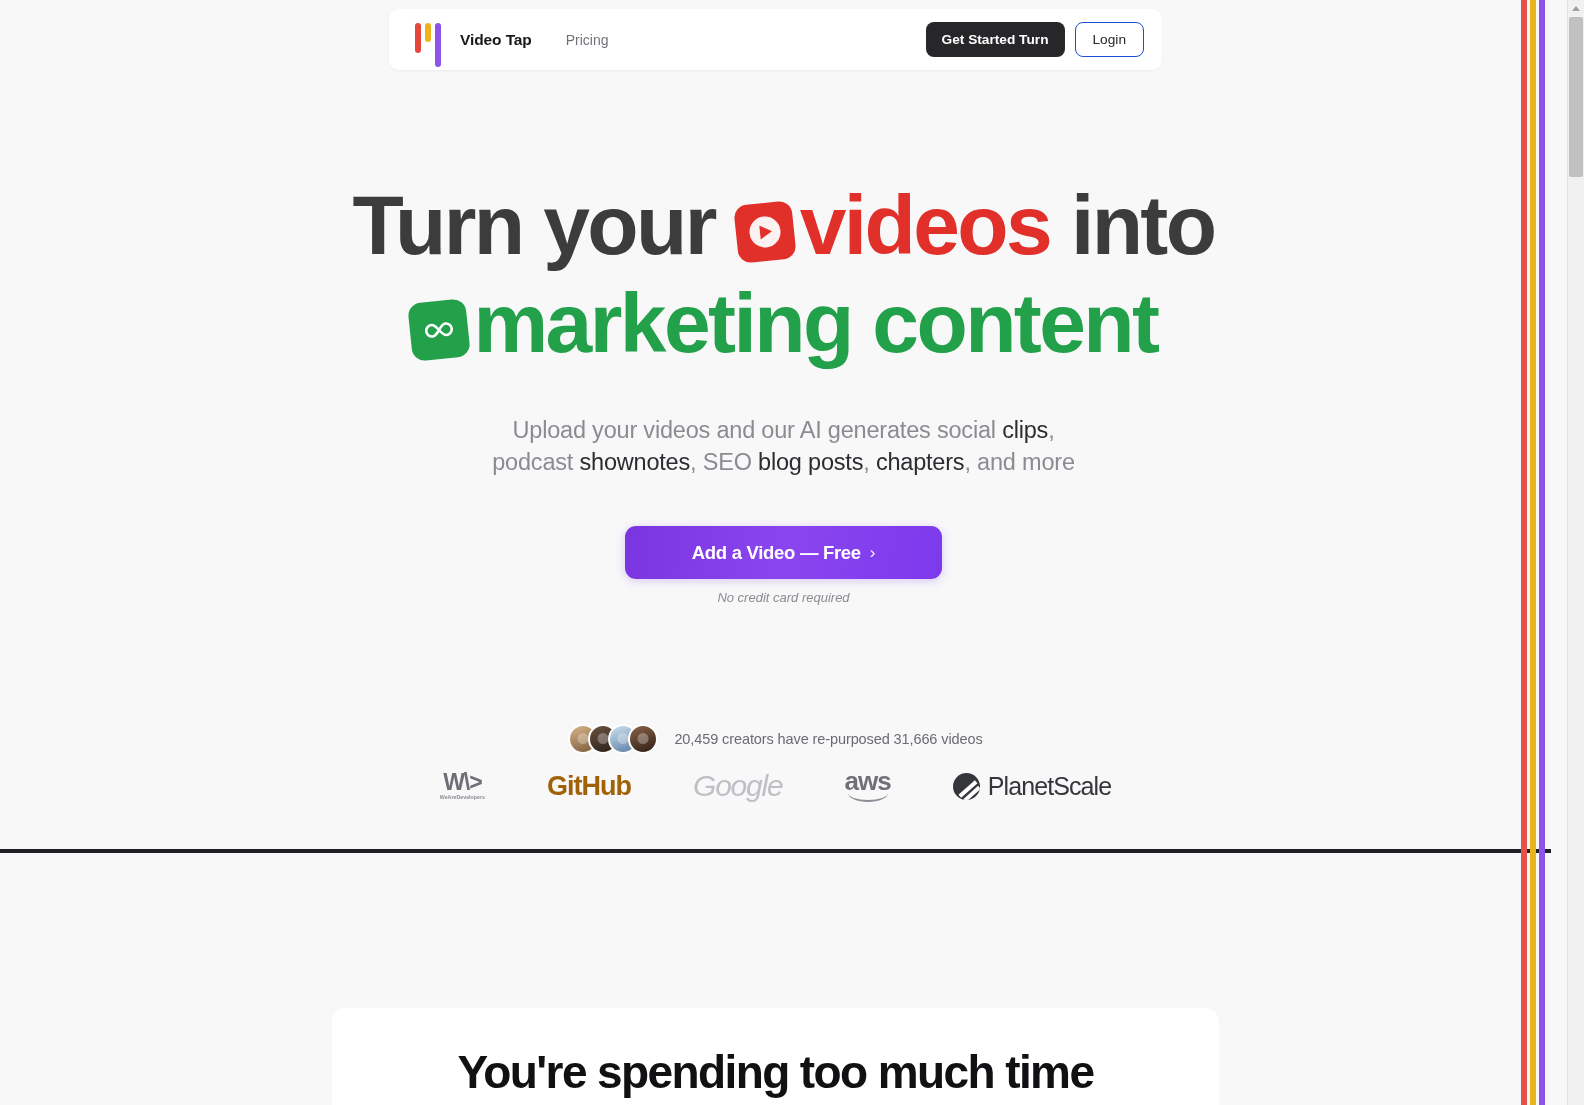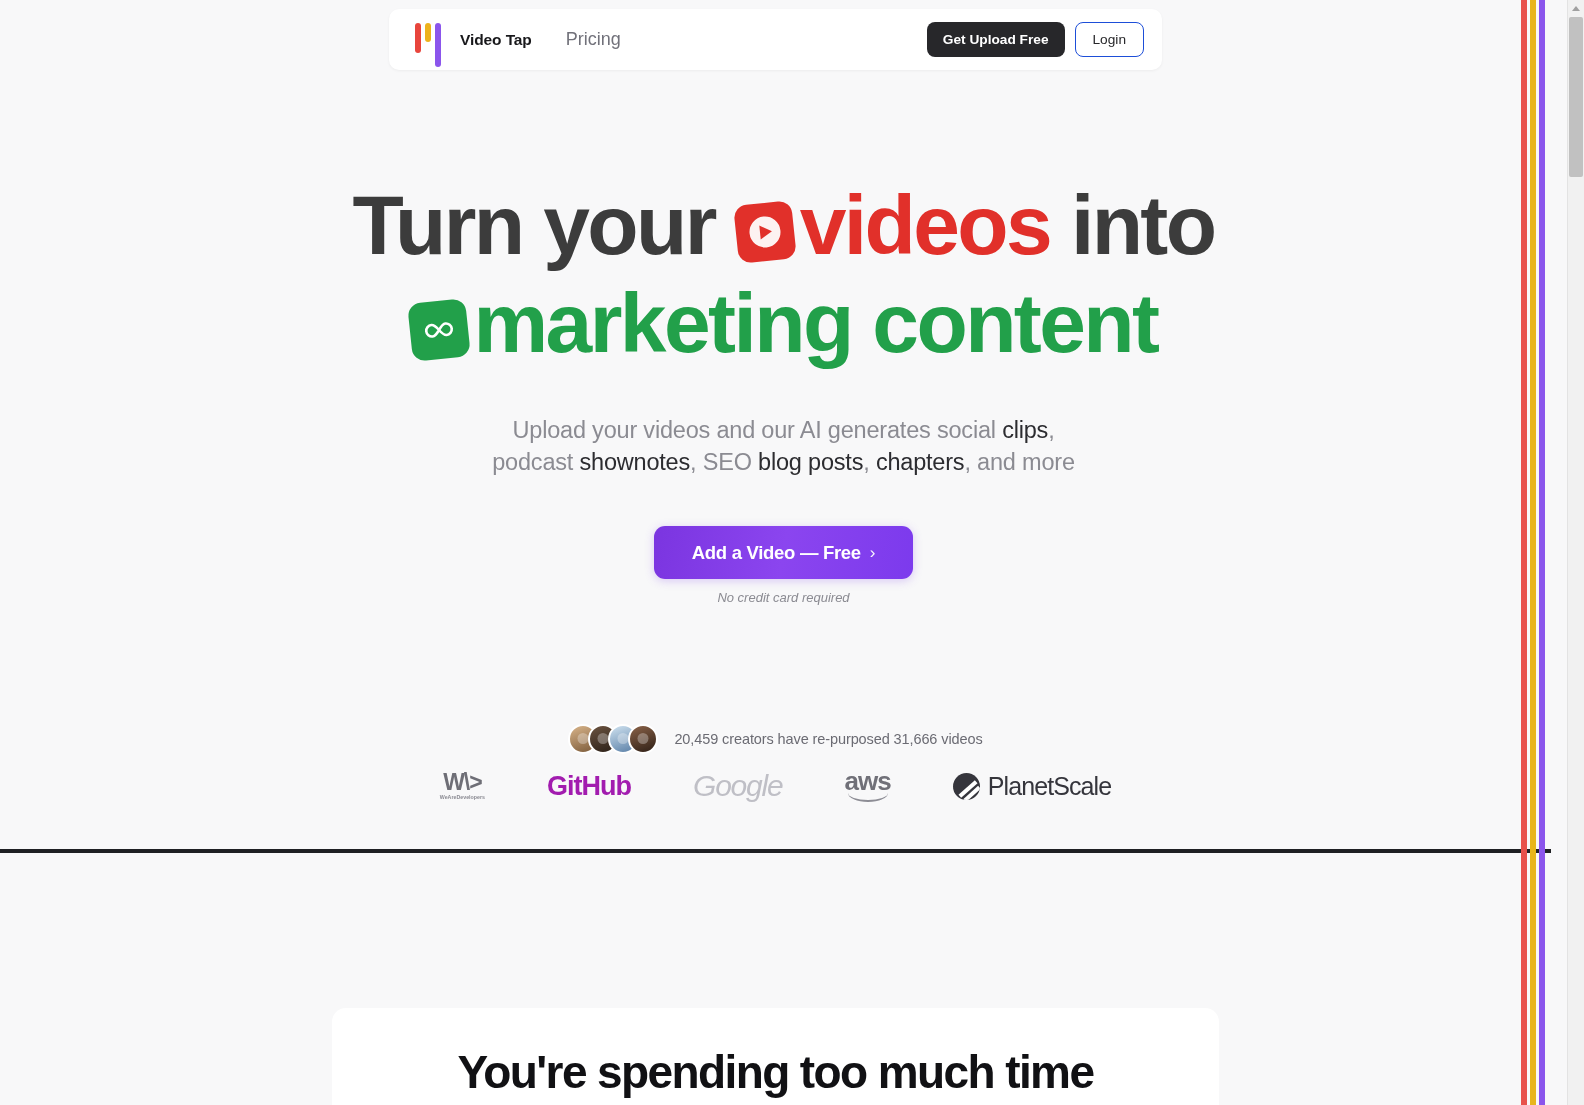--- a/index.html
+++ b/index.html
@@ -66,21 +66,21 @@
 
   .brand-name {
     font-size: 15.5px;
     font-weight: 700;
     color: #18181b;
     letter-spacing: -0.1px;
   }
 
   .nav-link {
     margin-left: 34px;
-    font-size: 18px;
+    font-size: 14px;
     color: #71717a;
     text-decoration: none;
     cursor: pointer;
   }
 
   .header-spacer { flex: 1; }
 
   .btn-dark {
     background: #27272a;
     color: #fff;
@@ -182,21 +182,21 @@
     align-items: center;
     justify-content: center;
     gap: 9px;
     background: linear-gradient(100deg, #7b35e0 0%, #8b45ef 50%, #7c3aed 100%);
     color: #ffffff;
     font-size: 18.5px;
     font-weight: 700;
     letter-spacing: -0.3px;
     border: none;
     border-radius: 11px;
-    width: 259px;
+    width: 317px;
     height: 53px;
     cursor: pointer;
     font-family: inherit;
     box-shadow: 0 2px 10px rgba(124,58,237,0.25);
   }
   .cta-chevron { font-size: 17px; font-weight: 400; opacity: .95; }
 
   .cta-note {
     margin-top: 11px;
     font-size: 13px;
@@ -263,21 +263,21 @@
   .lg-wad { flex-direction: column; align-items: center; }
   .lg-wad .wad-mark {
     font-size: 23px; font-weight: 700; color: #6e6e76;
     letter-spacing: -1px; line-height: 20px;
   }
   .lg-wad .wad-sub {
     font-size: 5.3px; font-weight: 700; color: #8a8a92;
     letter-spacing: 0px; margin-top: 2px;
   }
 
-  .lg-github { font-size: 27px; font-weight: 700; color: #a21caf; letter-spacing: -1px; }
+  .lg-github { font-size: 27px; font-weight: 700; color: #a16207; letter-spacing: -1px; }
 
   .lg-google { font-size: 30px; color: #bfbfc6; letter-spacing: -1.2px; font-weight: 400; font-style: italic; }
 
   .lg-aws { flex-direction: column; align-items: center; }
   .lg-aws .aws-text { font-size: 26px; font-weight: 700; color: #707078; letter-spacing: -1px; line-height: 22px; text-align: center; }
   .lg-aws .aws-swoosh {
     width: 40px; height: 9px; margin-top: 1px;
     border-bottom: 2.5px solid #8d8d95;
     border-radius: 0 0 50% 50% / 0 0 100% 100%;
   }
@@ -396,21 +396,21 @@
           <div class="logo-bar yellow"></div>
           <div class="logo-bar purple"></div>
         </div>
         <span class="brand-name">Video Tap</span>
       </div>
 
       <a class="nav-link">Pricing</a>
 
       <div class="header-spacer"></div>
 
-      <button class="btn-dark">Get Upload Free</button>
+      <button class="btn-dark">Get Started Turn</button>
       <button class="btn-light">Login</button>
     </div>
 
     <div id="hero">
 
       <div class="headline">
         <span>Turn your</span>
         <span class="inline-icon icon-youtube">
           <span class="yt-circle"></span>
           <span class="yt-tri"></span>

